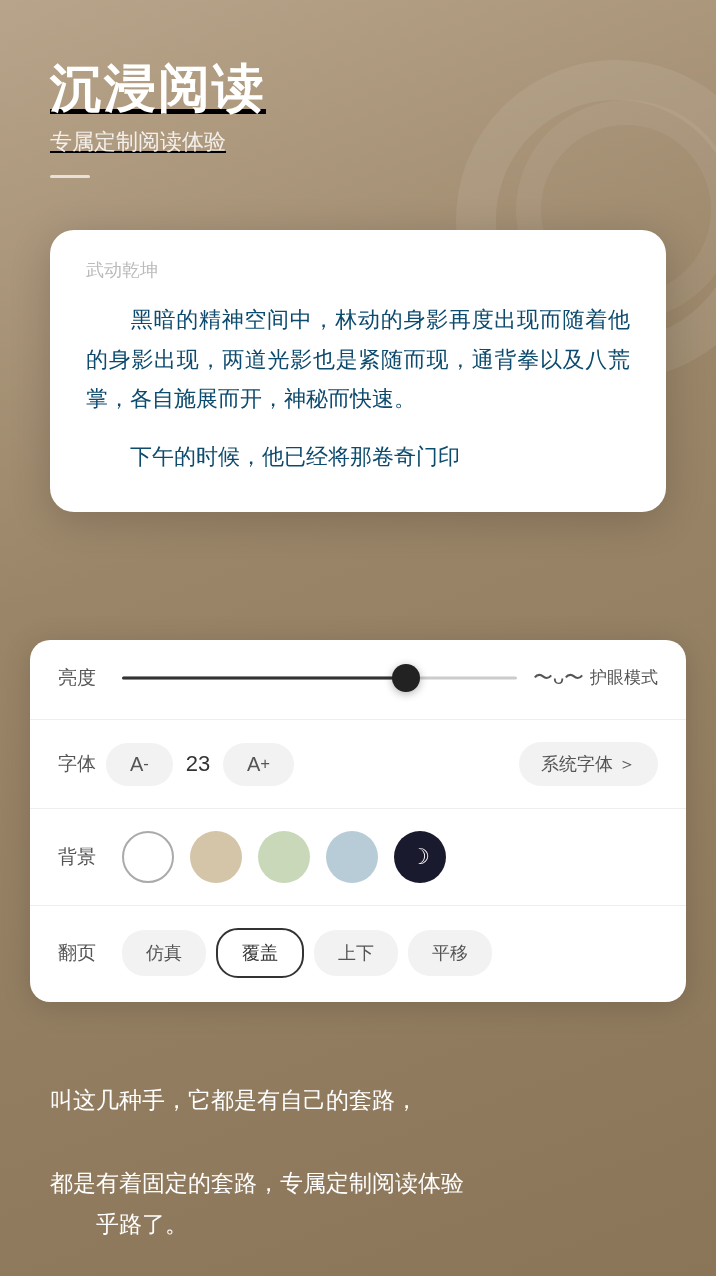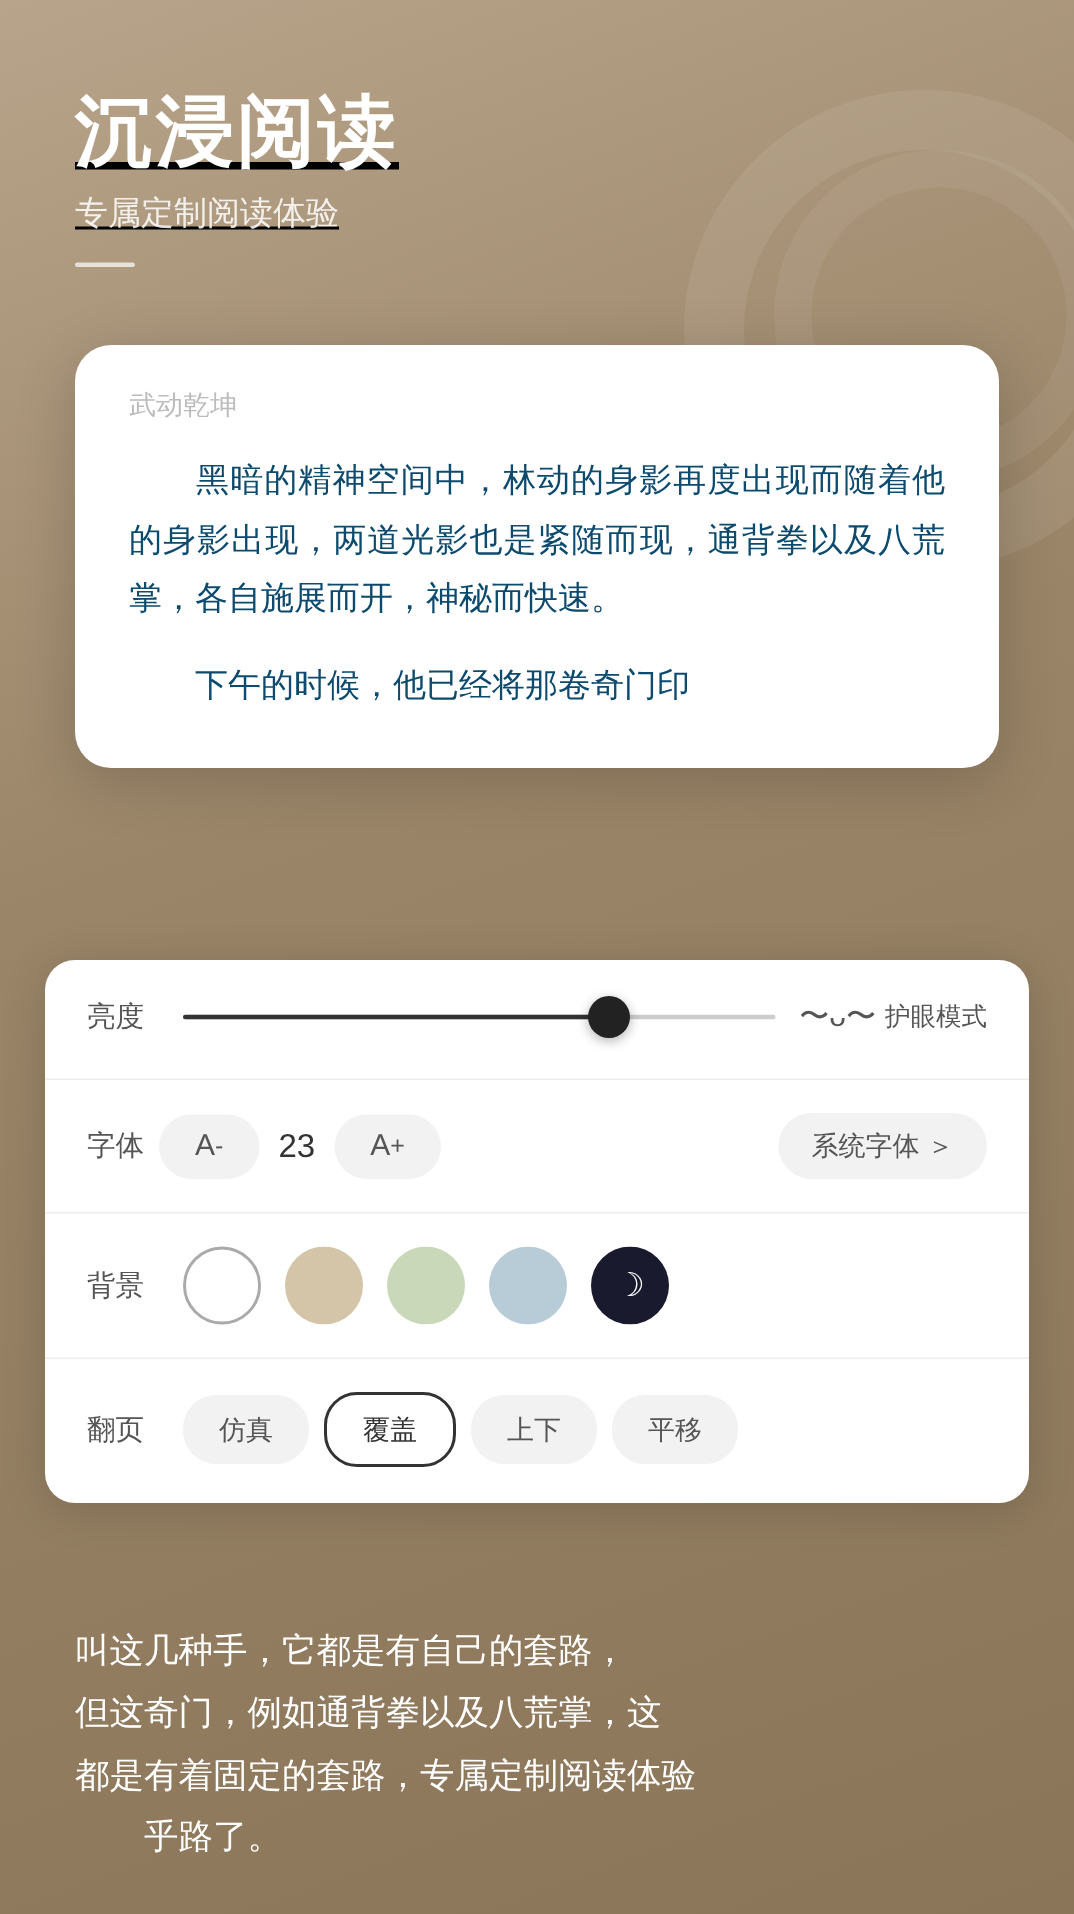--- a/index.html
+++ b/index.html
@@ -370,17 +370,17 @@
       <button class="pageturn-btn">上下</button>
       <button class="pageturn-btn">平移</button>
     </div>
   </div>
 
 </div>
 
 <div class="bottom-reading">
   <div class="bottom-text">
     <span>叫这几种手，它都是有自己的套路，</span><br>
-    <span>但这奇门，例如通背拳以及八荒掌，这</span><br>
+    <br>
     <span>都是有着固定的套路，专属定制阅读体验</span><br>
     <span style="padding-left:2em;">乎路了。</span>
   </div>
 </div>
 
 </body></html>

